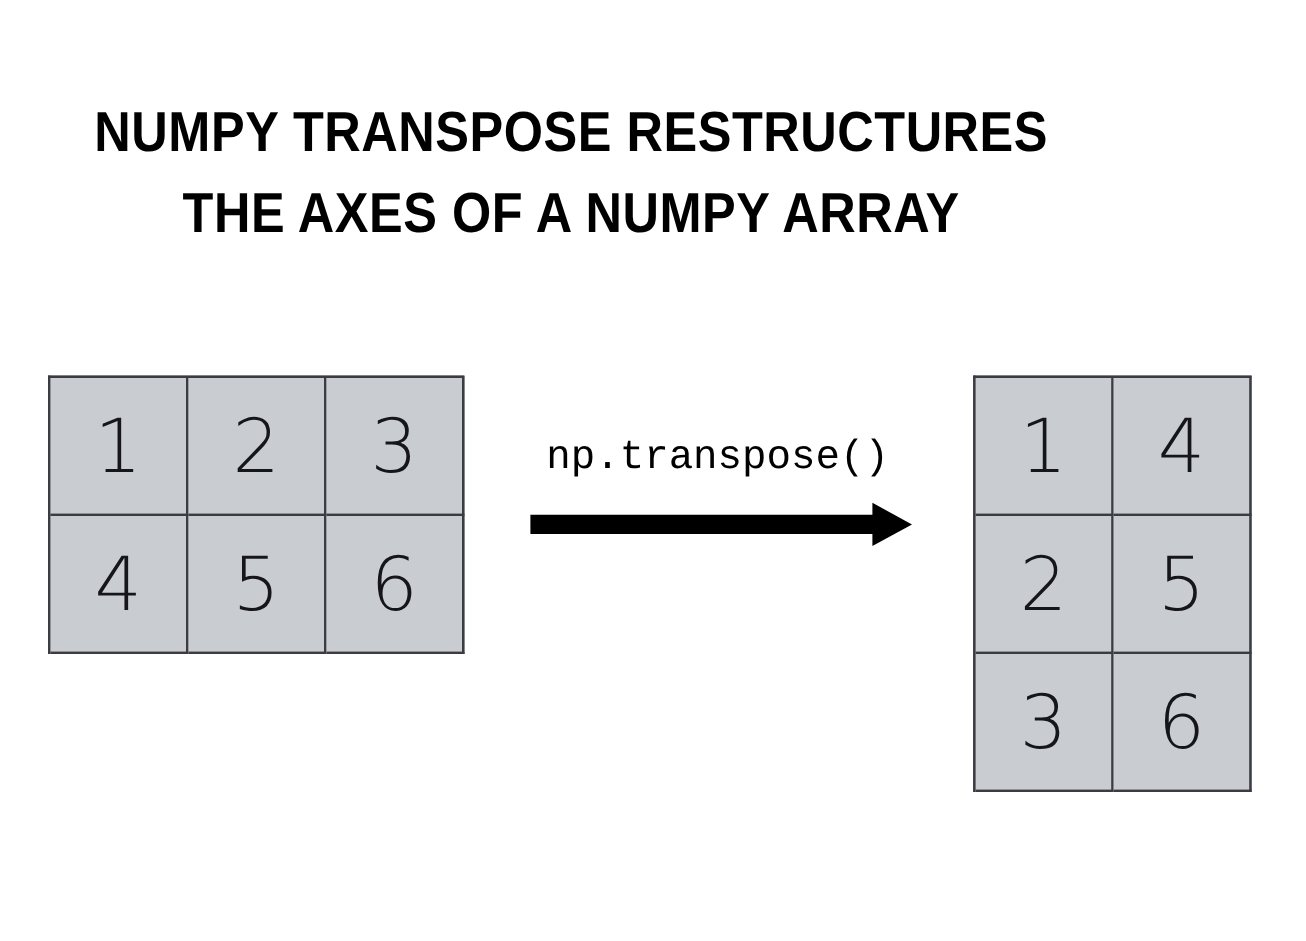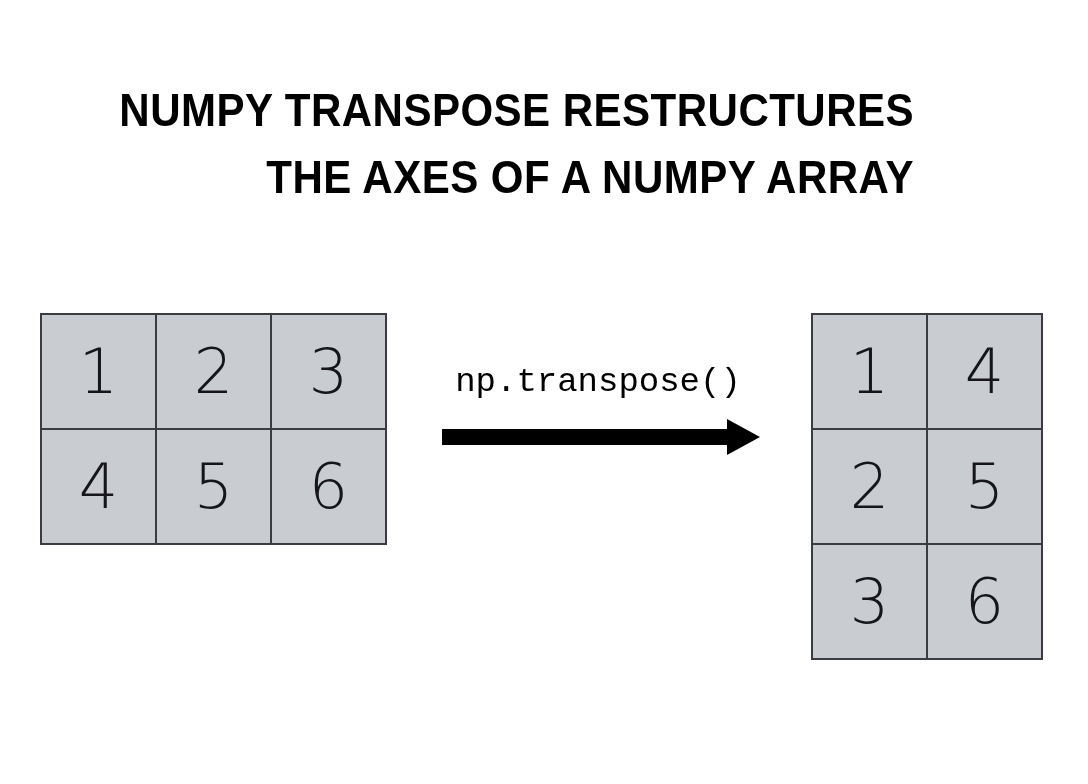--- a/index.html
+++ b/index.html
@@ -16,24 +16,24 @@
   #canvas {
     position: relative;
     width: 1088px;
     height: 784px;
     background: #ffffff;
   }
 
   
   .title-block {
     position: absolute;
-    left: 12px;
+    left: 0;
     top: 76px;
     width: 952px;
-    text-align: right;
+    text-align: center;
   }
   .title-line {
     display: block;
     font-family: "Liberation Sans", sans-serif;
     font-weight: bold;
     font-size: 47px;
     line-height: 67px;
     letter-spacing: 0.5px;
     color: #000000;
     white-space: nowrap;

